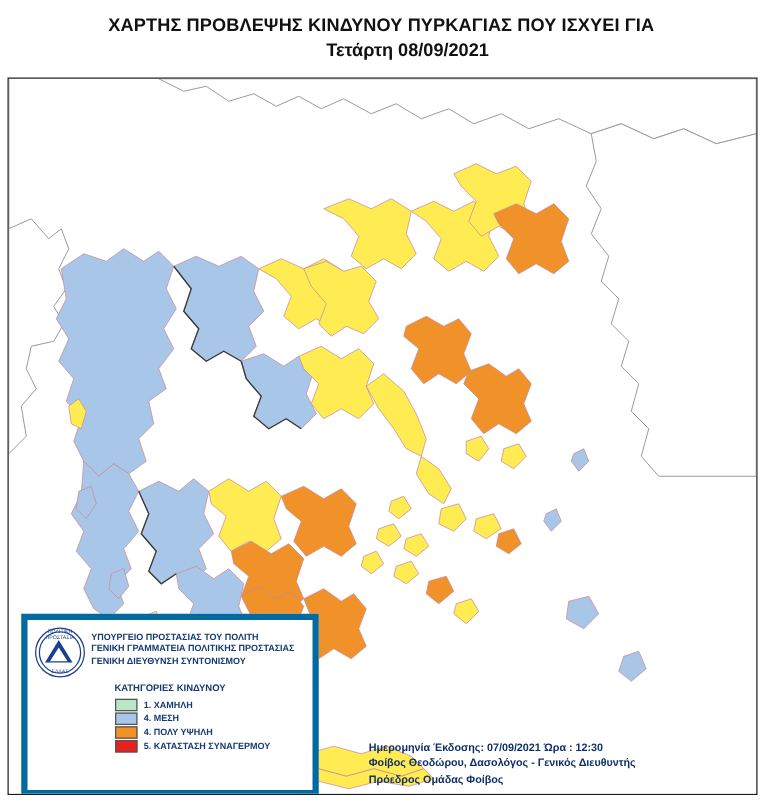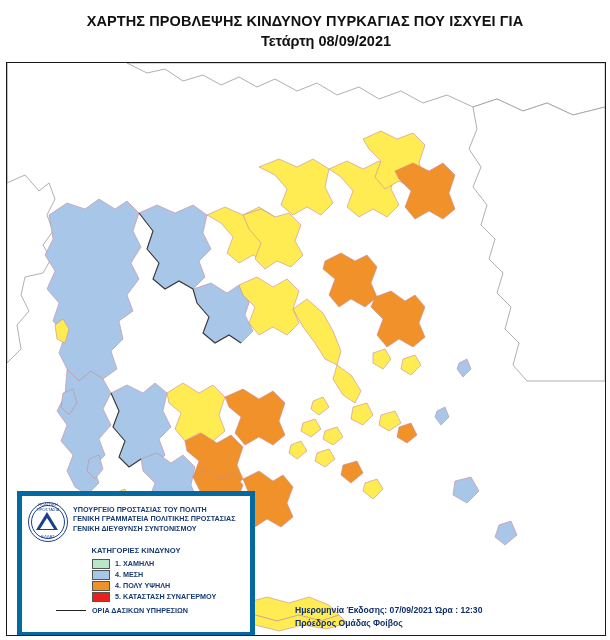--- a/index.html
+++ b/index.html
@@ -212,23 +212,20 @@
       <div class="cat-row">
         <span class="swatch" style="background:#f0912a"></span>
         <span class="cat-label">4. ΠΟΛΥ ΥΨΗΛΗ</span>
       </div>
       <div class="cat-row">
         <span class="swatch" style="background:#e8211d"></span>
         <span class="cat-label">5. ΚΑΤΑΣΤΑΣΗ ΣΥΝΑΓΕΡΜΟΥ</span>
       </div>
     </div>
 
-    <div class="svc">
-      <span class="line"></span>
-      <span class="svc-label">ΟΡΙΑ ΔΑΣΙΚΩΝ ΥΠΗΡΕΣΙΩΝ</span>
-    </div>
   </div>
 
   <div id="credits">
     <div class="r1">Ημερομηνία Έκδοσης: 07/09/2021  Ώρα : 12:30</div>
+    <div>Φοίβος Θεοδώρου, Δασολόγος - Γενικός Διευθυντής</div>
     <div>Πρόεδρος Ομάδας Φοίβος</div>
   </div>
 </div>
 
 </body></html>

